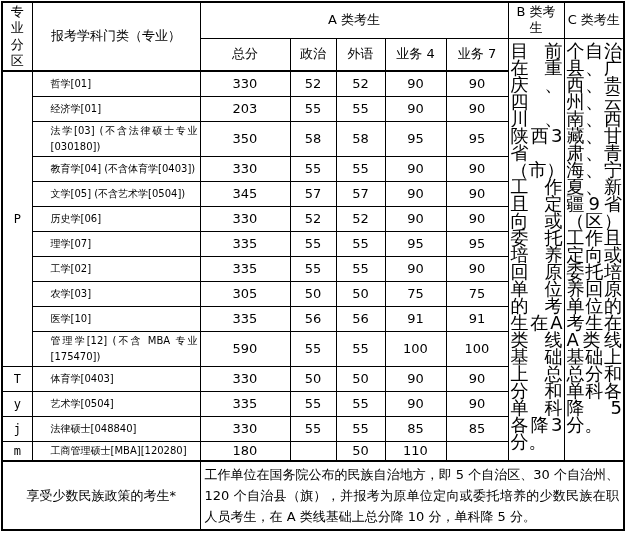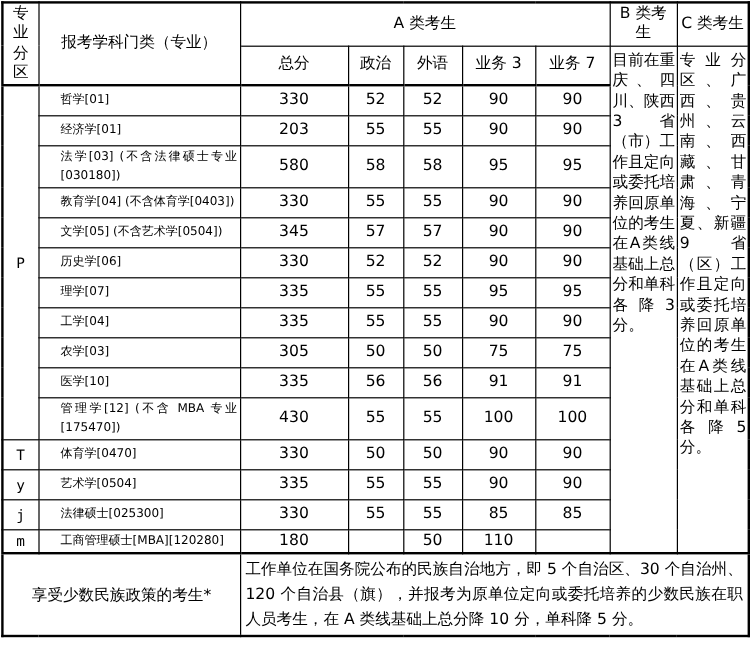--- a/index.html
+++ b/index.html
@@ -35,21 +35,21 @@
   }
   .zone {
     text-align: center;
     font-family: "DejaVu Sans Mono", "Liberation Mono", monospace;
     font-size: 12px;
   }
   .note {
     vertical-align: top;
     text-align: justify;
     text-justify: inter-ideograph;
-    font-size: 13px;
+    font-size: 18px;
     line-height: 17px;
     padding: 3px 1px 2px 2px;
   }
   tr.h1 { height: 31px; }
   tr.h2 { height: 21px; margin-left: 25px; }
   tr.dr { height: 25px; }
   tr.mba { height: 20px; }
   tr.ftr { height: 68px; }
   tr.ftr td { border-top: 2px solid #000; }
   .ftr-label { text-align: center; font-size: 13px; }
@@ -83,24 +83,24 @@
     <td class="hdr rs2" rowspan="2">报考学科门类（专业）</td>
     <td class="hdr" colspan="5">A 类考生</td>
     <td class="hdr">B 类考生</td>
     <td class="hdr">C 类考生</td>
   </tr>
 
   <tr class="h2">
     <td class="hdr">总分</td>
     <td class="hdr">政治</td>
     <td class="hdr">外语</td>
-    <td class="hdr">业务 3</td>
+    <td class="hdr">业务 4</td>
     <td class="hdr">业务 7</td>
     <td class="note" rowspan="16">目前在重庆、四川、陕西3省（市）工作且定向或委托培养回原单位的考生在A类线基础上总分和单科各降3分。</td>
-    <td class="note" rowspan="16">专业分区、广西、贵州、云南、西藏、甘肃、青海、宁夏、新疆9省（区）工作且定向或委托培养回原单位的考生在A类线基础上总分和单科各降5分。</td>
+    <td class="note" rowspan="16">个自治县、广西、贵州、云南、西藏、甘肃、青海、宁夏、新疆9省（区）工作且定向或委托培养回原单位的考生在A类线基础上总分和单科各降5分。</td>
   </tr>
 
   <tr class="dr">
     <td class="zone" rowspan="11">P</td>
     <td class="subj">哲学[01]</td>
     <td class="num">330</td>
     <td class="num">52</td>
     <td class="num">52</td>
     <td class="num">90</td>
     <td class="num">90</td>
@@ -108,21 +108,21 @@
   <tr class="dr">
     <td class="subj">经济学[01]</td>
     <td class="num">203</td>
     <td class="num">55</td>
     <td class="num">55</td>
     <td class="num">90</td>
     <td class="num">90</td>
   </tr>
   <tr class="dr">
     <td class="subj">法学[03] (不含法律硕士专业[030180])</td>
-    <td class="num">580</td>
+    <td class="num">350</td>
     <td class="num">58</td>
     <td class="num">58</td>
     <td class="num">95</td>
     <td class="num">95</td>
   </tr>
   <tr class="dr">
     <td class="subj">教育学[04] (不含体育学[0403])</td>
     <td class="num">330</td>
     <td class="num">55</td>
     <td class="num">55</td>
@@ -147,21 +147,21 @@
   </tr>
   <tr class="dr">
     <td class="subj">理学[07]</td>
     <td class="num">335</td>
     <td class="num">55</td>
     <td class="num">55</td>
     <td class="num">95</td>
     <td class="num">95</td>
   </tr>
   <tr class="dr">
-    <td class="subj">工学[04]</td>
+    <td class="subj">工学[02]</td>
     <td class="num">335</td>
     <td class="num">55</td>
     <td class="num">55</td>
     <td class="num">90</td>
     <td class="num">90</td>
   </tr>
   <tr class="dr">
     <td class="subj">农学[03]</td>
     <td class="num">305</td>
     <td class="num">50</td>
@@ -172,47 +172,47 @@
   <tr class="dr">
     <td class="subj">医学[10]</td>
     <td class="num">335</td>
     <td class="num">56</td>
     <td class="num">56</td>
     <td class="num">91</td>
     <td class="num">91</td>
   </tr>
   <tr class="dr">
     <td class="subj">管理学[12] (不含 MBA 专业[175470])</td>
-    <td class="num">430</td>
+    <td class="num">590</td>
     <td class="num">55</td>
     <td class="num">55</td>
     <td class="num">100</td>
     <td class="num">100</td>
   </tr>
   <tr class="dr">
     <td class="zone">T</td>
-    <td class="subj">体育学[0470]</td>
+    <td class="subj">体育学[0403]</td>
     <td class="num">330</td>
     <td class="num">50</td>
     <td class="num">50</td>
     <td class="num">90</td>
     <td class="num">90</td>
   </tr>
   <tr class="dr">
     <td class="zone">y</td>
     <td class="subj">艺术学[0504]</td>
     <td class="num">335</td>
     <td class="num">55</td>
     <td class="num">55</td>
     <td class="num">90</td>
     <td class="num">90</td>
   </tr>
   <tr class="dr">
     <td class="zone">j</td>
-    <td class="subj">法律硕士[025300]</td>
+    <td class="subj">法律硕士[048840]</td>
     <td class="num">330</td>
     <td class="num">55</td>
     <td class="num">55</td>
     <td class="num">85</td>
     <td class="num">85</td>
   </tr>
   <tr class="mba">
     <td class="zone">m</td>
     <td class="subj">工商管理硕士[MBA][120280]</td>
     <td class="num">180</td>

